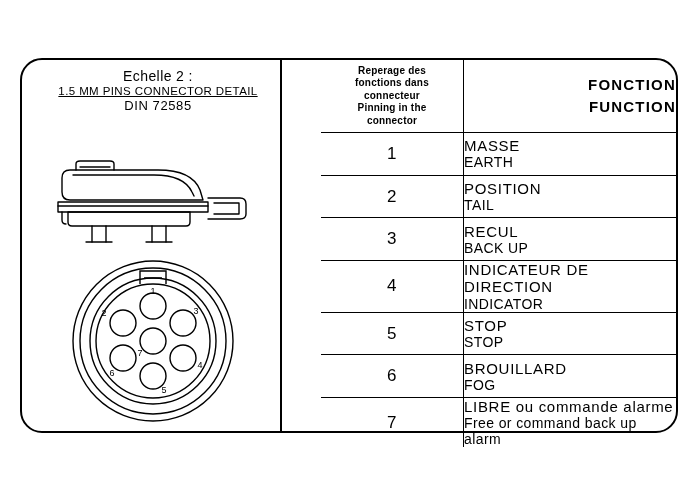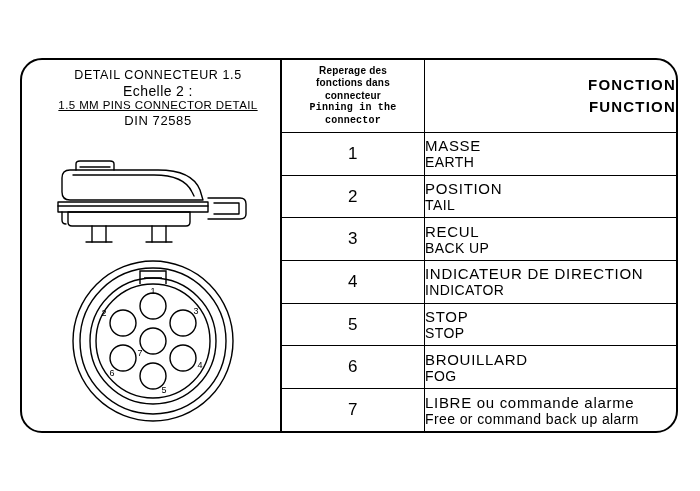--- a/index.html
+++ b/index.html
@@ -88,20 +88,21 @@
     height: 371px;
     background: #000000;
   }
   
   #table-wrap {
     position: absolute;
     left: 260px;
     top: 0;
     right: 0;
     height: 296px;
+    padding-left: 39px;
   }
   table.pinout {
     border-collapse: collapse;
     width: 100%;
     height: 100%;
     table-layout: fixed;
   }
   table.pinout th, table.pinout td {
     border: 1px solid #000000;
     padding: 0;
@@ -120,21 +121,21 @@
     border-right: none;
   }
   tr:last-child td { border-bottom: none; }
 
   .rep-head {
     font-size: 10px;
     line-height: 1.25;
     letter-spacing: 0.2px;
   }
   .rep-head .fr { display: block; }
-  .rep-head .en { display: block; font-family: Liberation Mono, monospace; }
+  .rep-head .en { display: block; }
   .fonc-head {
     text-align: right;
     font-size: 15px;
     line-height: 1.5;
     letter-spacing: 1.2px;
   }
   td.col-rep .pin-num {
     font-size: 17px;
     letter-spacing: 0.5px;
   }
@@ -156,21 +157,20 @@
   .row-h { height: 42.7px; }
 </style>
 </head>
 <body>
 
 <div id="sheet">
 
   <div id="left-panel">
 
     <div id="left-title-box">
-      <div class="t1">DETAIL CONNECTEUR 1.5</div>
       <div class="t2">Echelle 2 :</div>
       <div class="t3">1.5 MM PINS CONNECTOR DETAIL</div>
       <div class="t5">DIN 72585</div>
     </div>
 
     <svg id="connector-side-view" viewBox="0 0 228 92">
       <g fill="none" stroke="#000000" stroke-width="1.4" stroke-linejoin="round" stroke-linecap="round">
 
         <path d="M30 14 L118 14 Q152 14 160 34 L163 44 L30 44 Q22 44 22 36 L22 22 Q22 14 30 14 Z"></path>
         <path d="M33 19 L114 19 Q144 19 152 36 L154 40"></path>

